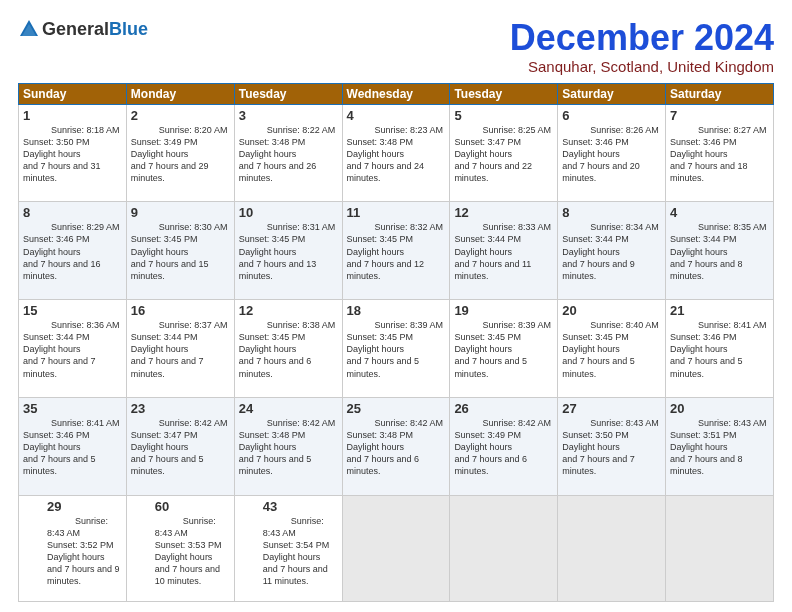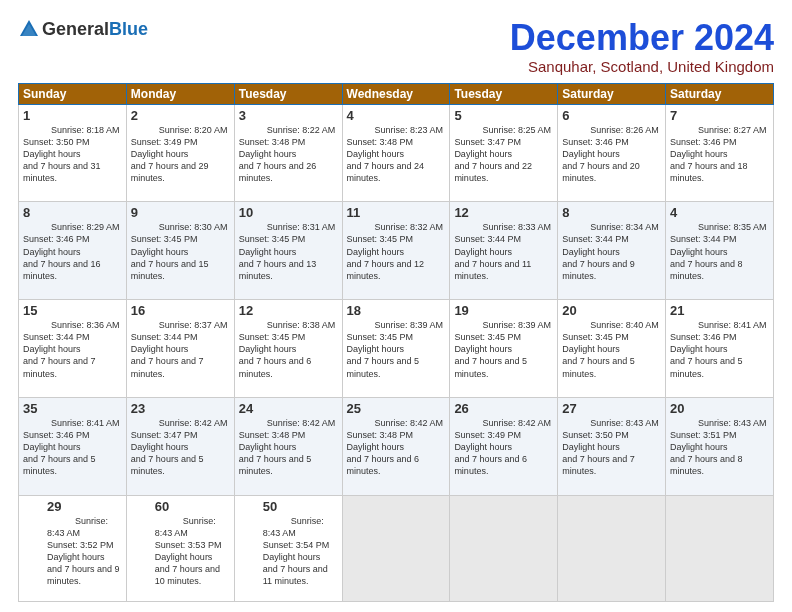--- a/index.html
+++ b/index.html
@@ -266,21 +266,21 @@
         <tr class="last-row">
           <td>
         <span class="day-number">29</span>
         <span class="cell-text">Sunrise: 8:43 AM<br>Sunset: 3:52 PM<br>Daylight hours<br>and 7 hours and 9 minutes.</span>
       </td>
           <td>
         <span class="day-number">60</span>
         <span class="cell-text">Sunrise: 8:43 AM<br>Sunset: 3:53 PM<br>Daylight hours<br>and 7 hours and 10 minutes.</span>
       </td>
           <td>
-        <span class="day-number">50</span>
+        <span class="day-number">43</span>
         <span class="cell-text">Sunrise: 8:43 AM<br>Sunset: 3:54 PM<br>Daylight hours<br>and 7 hours and 11 minutes.</span>
       </td>
           <td class="empty-cell"></td>
           <td class="empty-cell"></td>
           <td class="empty-cell"></td>
           <td class="empty-cell"></td>
         </tr>
       </tbody>
   </table>
 </div>

